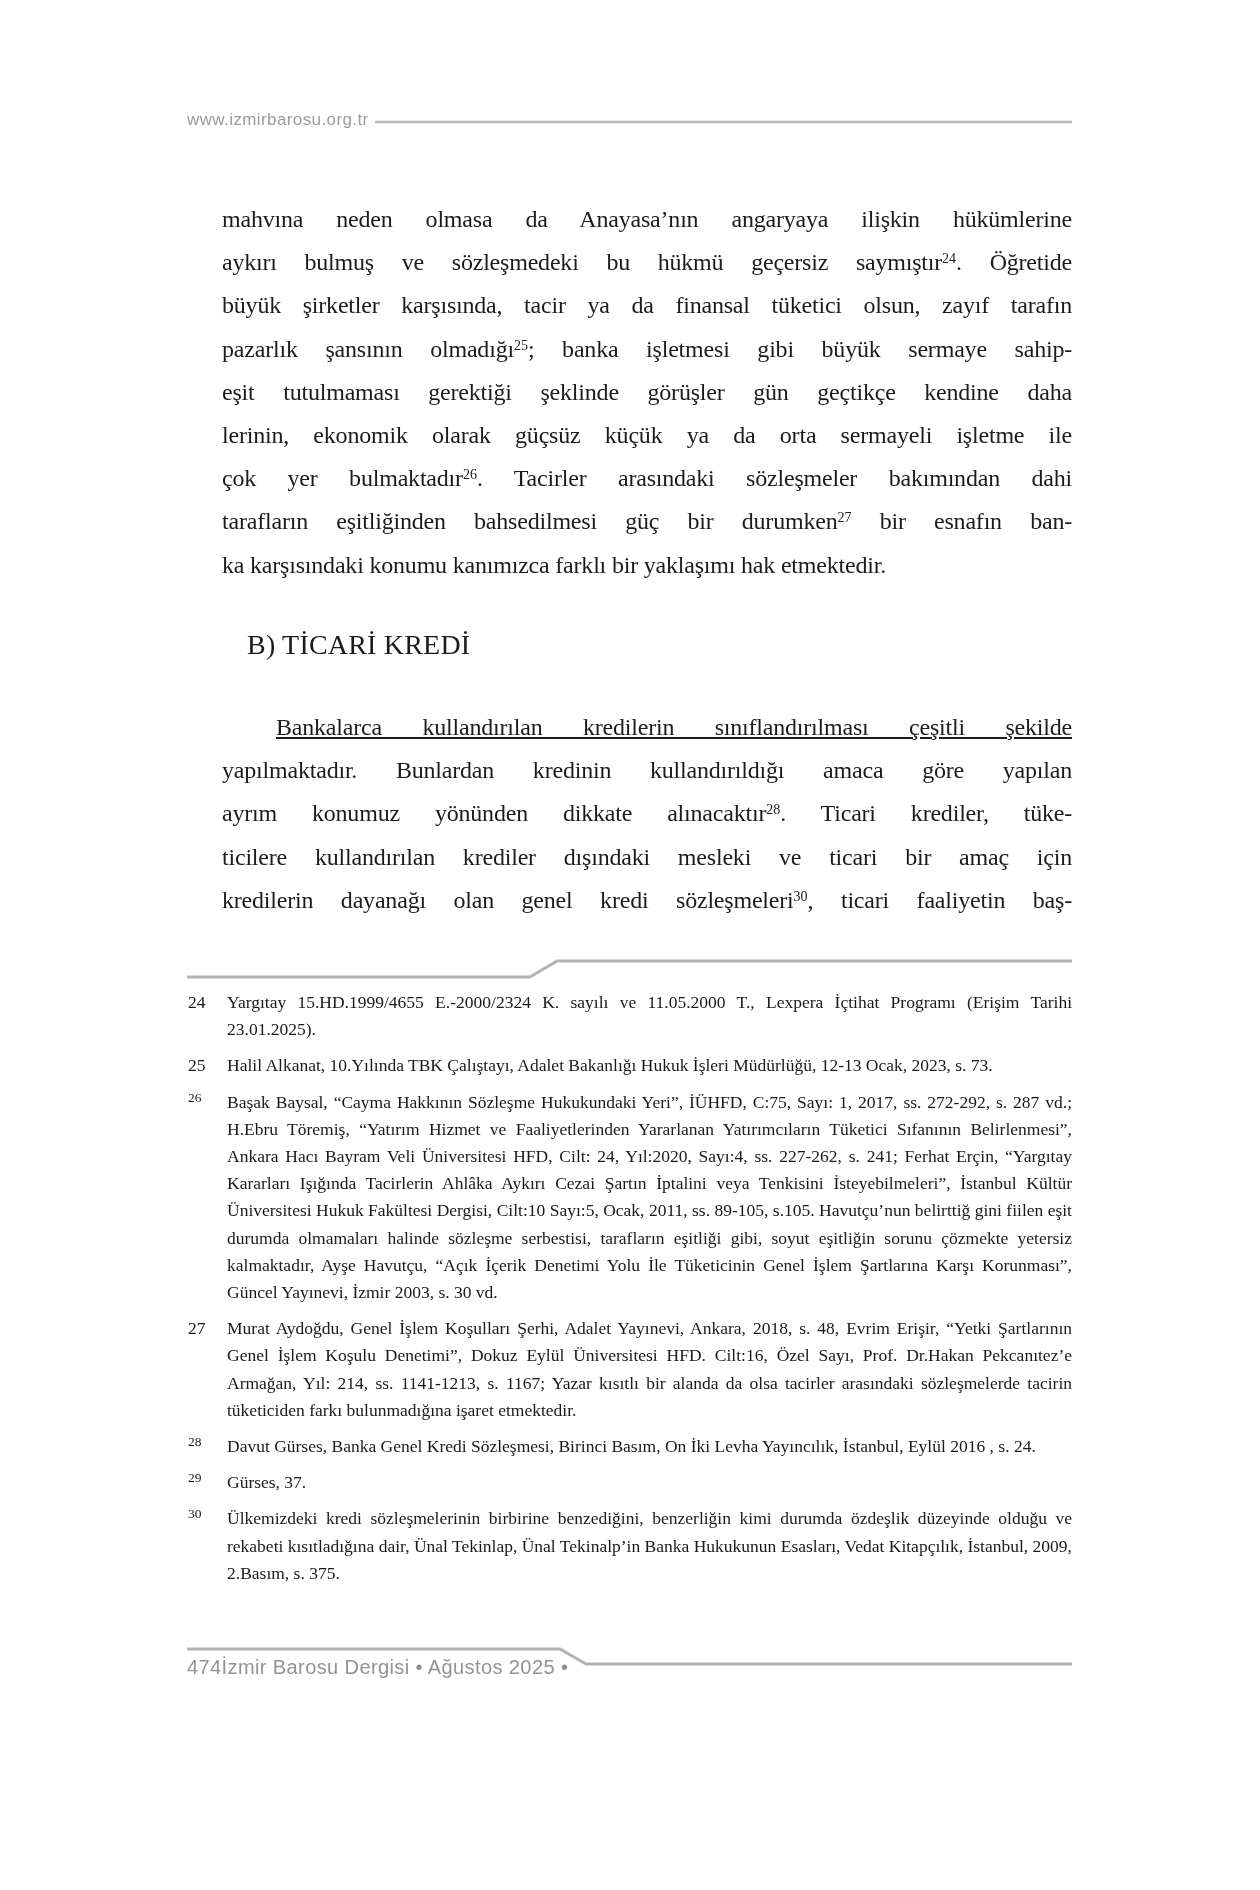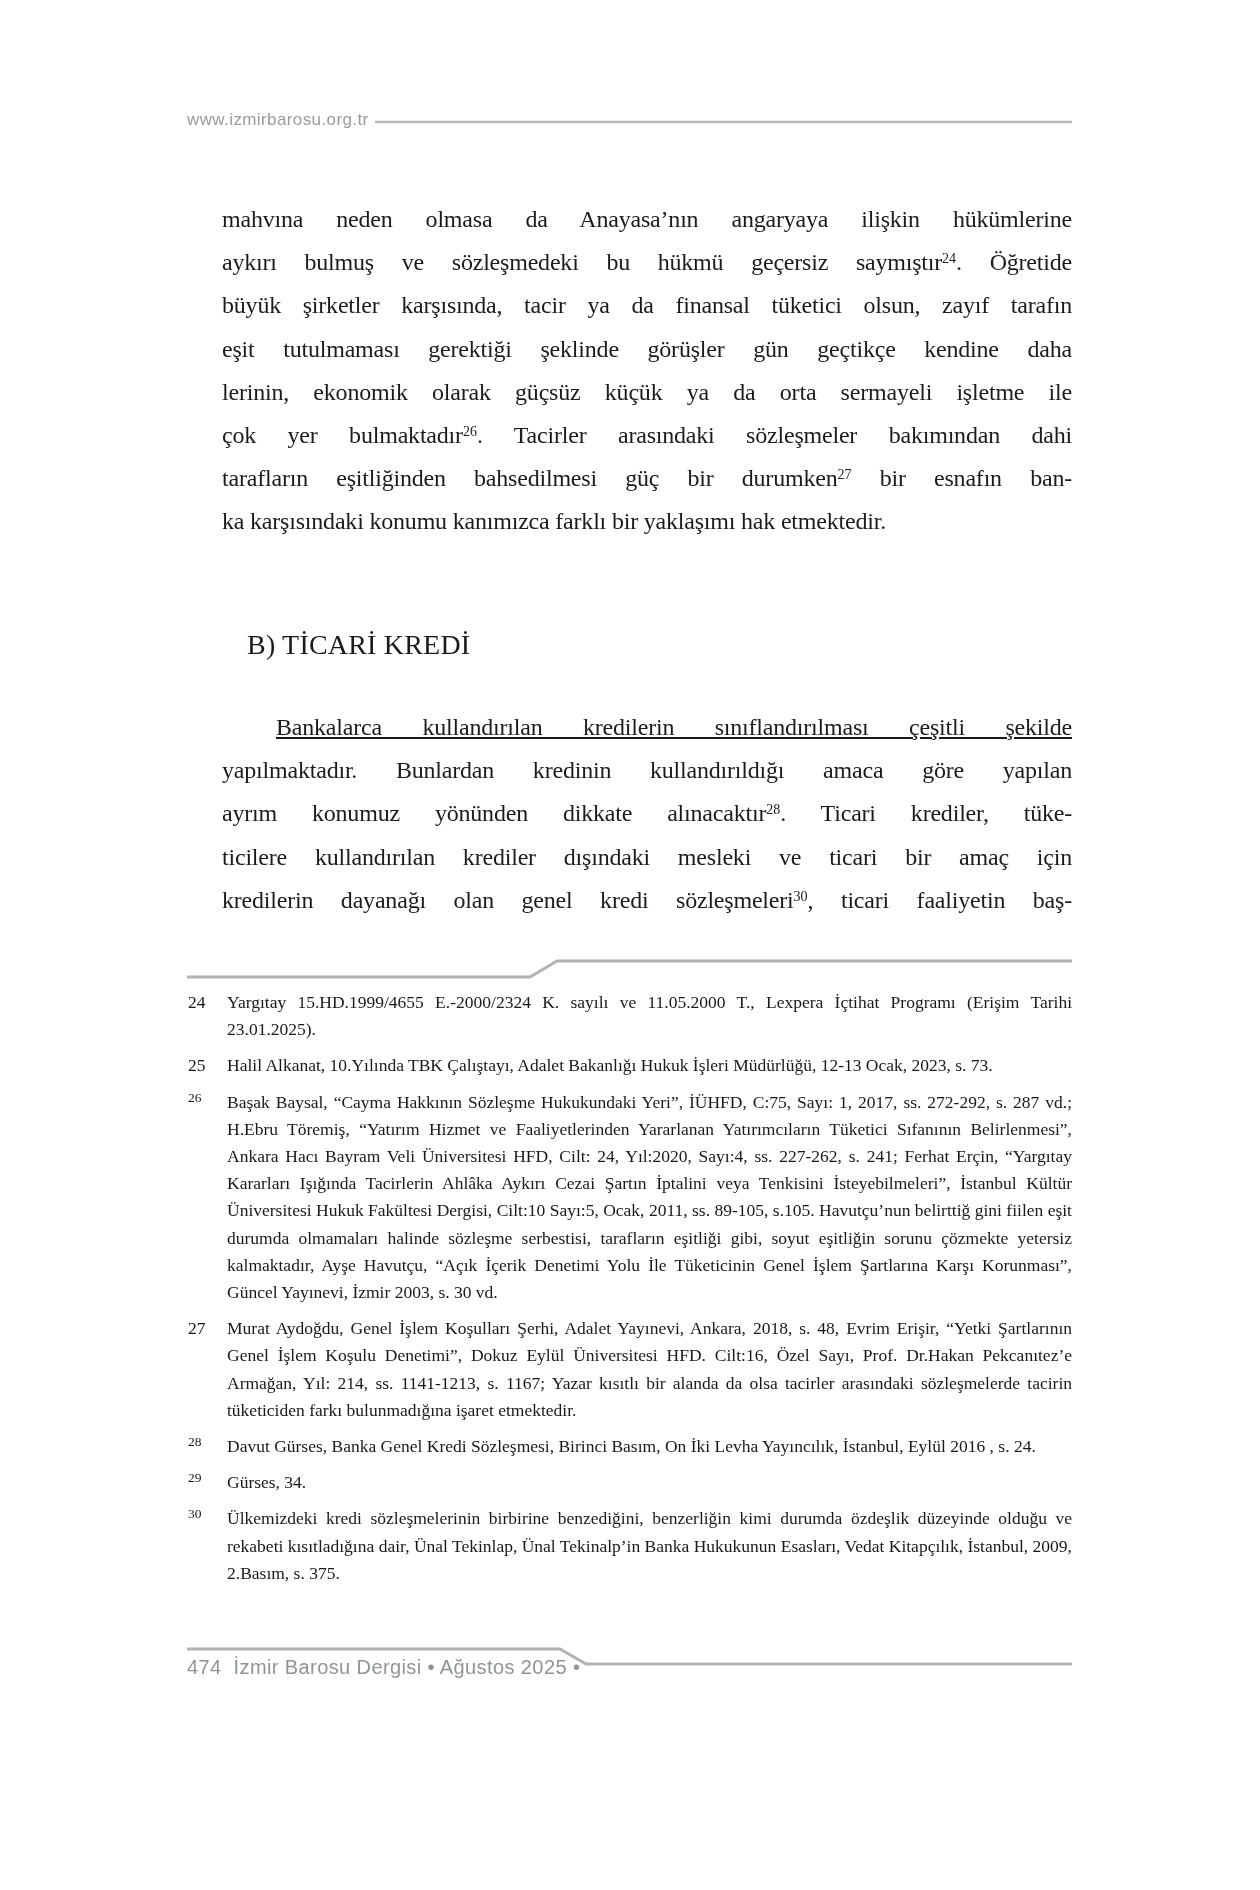--- a/index.html
+++ b/index.html
@@ -55,39 +55,40 @@
   .fn-num{position:absolute;left:1px;top:0;font-size:17.5px;}
   .fn-num.fn-sup{font-size:13.5px;top:-5px;}
 
   
   .footer{
     position:absolute;left:187px;top:1654px;
     font-family:"Liberation Sans","DejaVu Sans",sans-serif;
     font-size:20px;letter-spacing:.4px;color:#8f9496;
     line-height:26px;white-space:nowrap;
   }
-  .footer .pgnum{margin-right:12px;}
+  .footer .pgnum{}
 </style>
 </head>
 <body>
 
 <div class="page">
 
   <svg class="rules" width="1260" height="1890" viewBox="0 0 1260 1890">
     <polyline points="375,122 1072,122" fill="none" stroke="#b9b9b9" stroke-width="2.6"></polyline>
     <polyline points="187,977 530,977 557,961 1072,961" fill="none" stroke="#b3b3b3" stroke-width="3"></polyline>
     <polyline points="187,1649 560,1649 586,1664 1072,1664" fill="none" stroke="#afb3b5" stroke-width="3"></polyline>
   </svg>
 
   <div class="header-url">www.izmirbarosu.org.tr</div>
 
   <div class="bodycol p1">
       <div class="bline just">mahvına neden olmasa da Anayasa’nın angaryaya ilişkin hükümlerine</div>
       <div class="bline just">aykırı bulmuş ve sözleşmedeki bu hükmü geçersiz saymıştır<sup>24</sup>. Öğretide</div>
       <div class="bline just">büyük şirketler karşısında, tacir ya da finansal tüketici olsun, zayıf tarafın</div>
+      <div class="bline just">pazarlık şansının olmadığı<sup>25</sup>; banka işletmesi gibi büyük sermaye sahip-</div>
       <div class="bline just">eşit tutulmaması gerektiği şeklinde görüşler gün geçtikçe kendine daha</div>
       <div class="bline just">lerinin, ekonomik olarak güçsüz küçük ya da orta sermayeli işletme ile</div>
       <div class="bline just">çok yer bulmaktadır<sup>26</sup>. Tacirler arasındaki sözleşmeler bakımından dahi</div>
       <div class="bline just">tarafların eşitliğinden bahsedilmesi güç bir durumken<sup>27</sup> bir esnafın ban-</div>
       <div class="bline">ka karşısındaki konumu kanımızca farklı bir yaklaşımı hak etmektedir.</div>
     </div>
 
   <div class="heading">B) TİCARİ KREDİ</div>
 
   <div class="bodycol p2">
@@ -97,21 +98,21 @@
       <div class="bline just">ticilere kullandırılan krediler dışındaki mesleki ve ticari bir amaç için</div>
       <div class="bline just">kredilerin dayanağı olan genel kredi sözleşmeleri<sup>30</sup>, ticari faaliyetin baş-</div>
     </div>
 
   <div class="footnotes">
       <div class="fn"><span class="fn-num">24</span><span>Yargıtay 15.HD.1999/4655 E.-2000/2324 K. sayılı ve 11.05.2000 T., Lexpera İçtihat Programı (Erişim Tarihi 23.01.2025).</span></div>
       <div class="fn"><span class="fn-num">25</span><span>Halil Alkanat, 10.Yılında TBK Çalıştayı, Adalet Bakanlığı Hukuk İşleri Müdürlüğü, 12-13 Ocak, 2023, s. 73.</span></div>
       <div class="fn"><span class="fn-num fn-sup">26</span><span>Başak Baysal, “Cayma Hakkının Sözleşme Hukukundaki Yeri”, İÜHFD, C:75, Sayı: 1, 2017, ss. 272-292, s. 287 vd.; H.Ebru Töremiş, “Yatırım Hizmet ve Faaliyetlerinden Yararlanan Yatırımcıların Tüketici Sıfanının Belirlenmesi”, Ankara Hacı Bayram Veli Üniversitesi HFD, Cilt: 24, Yıl:2020, Sayı:4, ss. 227-262, s. 241; Ferhat Erçin, “Yargıtay Kararları Işığında Tacirlerin Ahlâka Aykırı Cezai Şartın İptalini veya Tenkisini İsteyebilmeleri”, İstanbul Kültür Üniversitesi Hukuk Fakültesi Dergisi, Cilt:10 Sayı:5, Ocak, 2011, ss. 89-105, s.105. Havutçu’nun belirttiğ gini fiilen eşit durumda olmamaları halinde sözleşme serbestisi, tarafların eşitliği gibi, soyut eşitliğin sorunu çözmekte yetersiz kalmaktadır, Ayşe Havutçu, “Açık İçerik Denetimi Yolu İle Tüketicinin Genel İşlem Şartlarına Karşı Korunması”, Güncel Yayınevi, İzmir 2003,  s. 30 vd.</span></div>
       <div class="fn"><span class="fn-num">27</span><span>Murat Aydoğdu, Genel İşlem Koşulları Şerhi, Adalet Yayınevi, Ankara, 2018, s. 48, Evrim Erişir, “Yetki Şartlarının Genel İşlem Koşulu Denetimi”, Dokuz Eylül Üniversitesi HFD. Cilt:16, Özel Sayı, Prof. Dr.Hakan Pekcanıtez’e Armağan, Yıl: 214, ss. 1141-1213, s. 1167; Yazar kısıtlı bir alanda da  olsa tacirler arasındaki sözleşmelerde tacirin tüketiciden farkı bulunmadığına işaret etmektedir.</span></div>
       <div class="fn"><span class="fn-num fn-sup">28</span><span>Davut Gürses, Banka Genel Kredi Sözleşmesi, Birinci Basım, On İki Levha Yayıncılık, İstanbul, Eylül 2016 , s. 24.</span></div>
-      <div class="fn"><span class="fn-num fn-sup">29</span><span>Gürses, 34.</span></div>
+      <div class="fn"><span class="fn-num fn-sup">29</span><span>Gürses, 37.</span></div>
       <div class="fn"><span class="fn-num fn-sup">30</span><span>Ülkemizdeki kredi sözleşmelerinin birbirine benzediğini, benzerliğin kimi durumda özdeşlik düzeyinde olduğu ve rekabeti kısıtladığına dair, Ünal Tekinlap, Ünal Tekinalp’in Banka Hukukunun Esasları, Vedat Kitapçılık, İstanbul, 2009, 2.Basım, s. 375.</span></div>
     </div>
 
   <div class="footer">
     <span class="pgnum">474</span><span>İzmir Barosu Dergisi • Ağustos 2025 •</span>
   </div>
 
 </div>
 
 </body></html>

